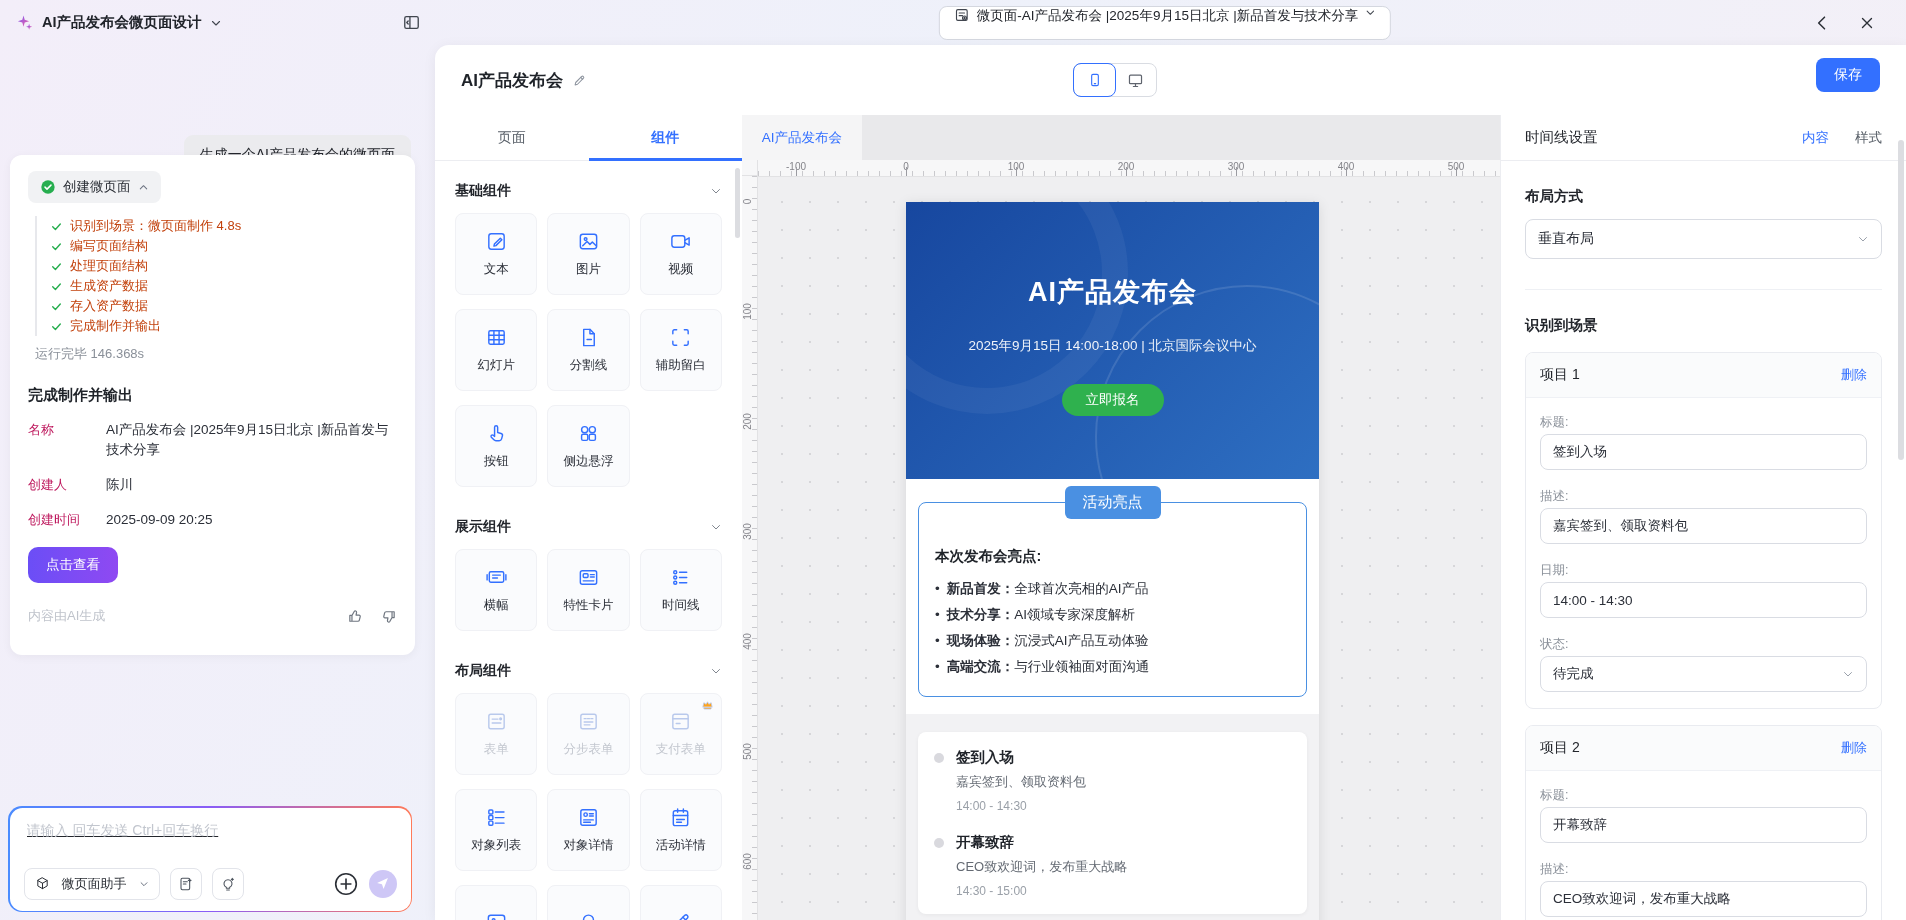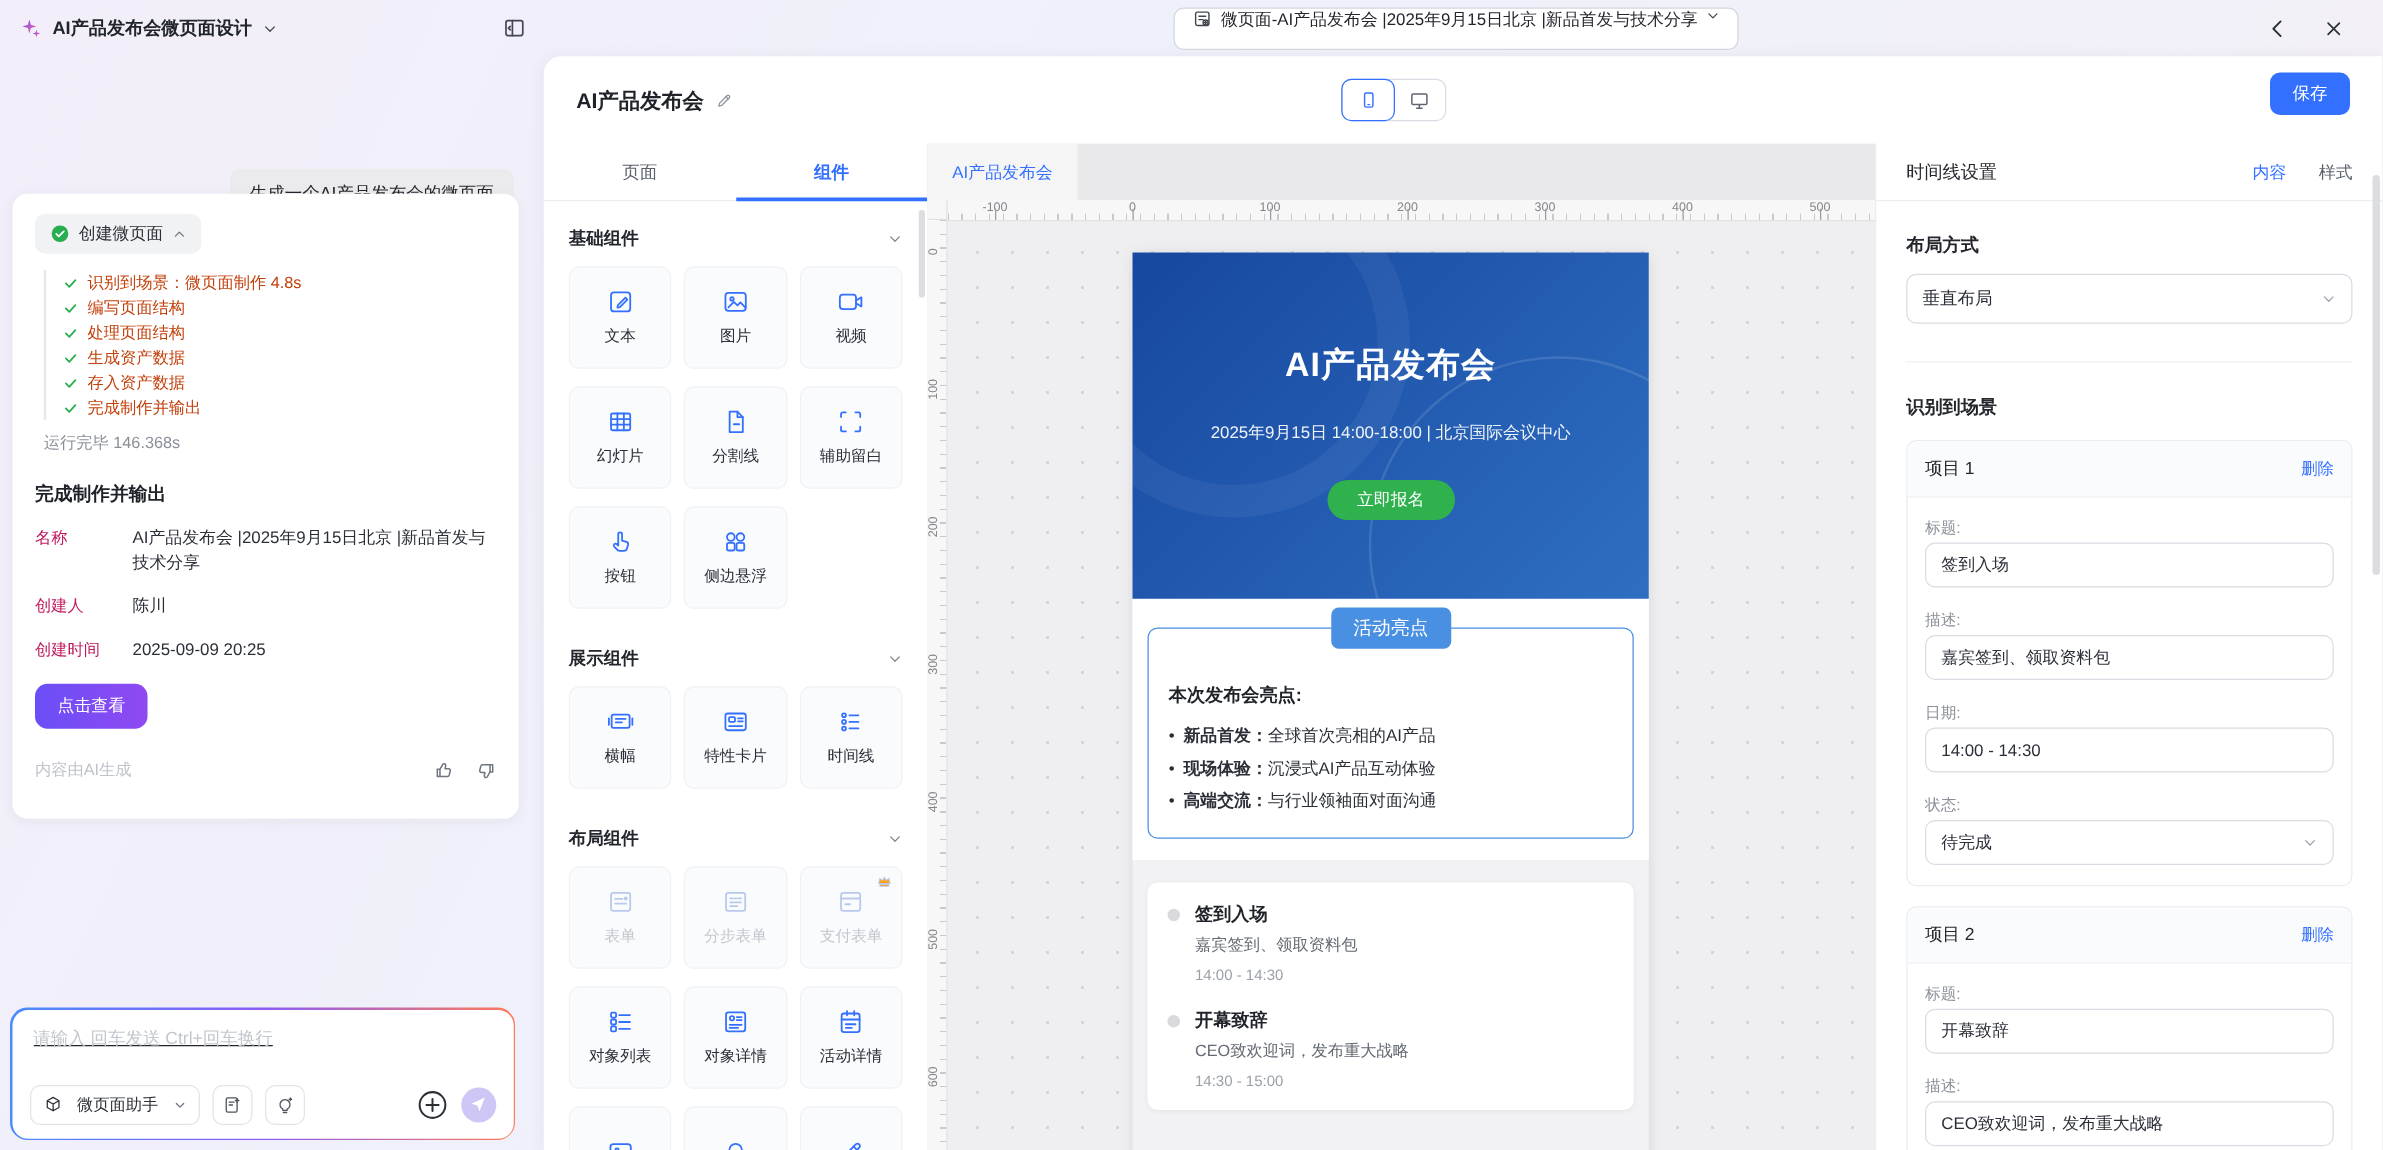--- a/index.html
+++ b/index.html
@@ -590,20 +590,21 @@
           <div class="hero">
             <div class="hero-title">AI产品发布会</div>
             <div class="hero-sub">2025年9月15日 14:00-18:00 | 北京国际会议中心</div>
             <div class="cta">立即报名</div>
           </div>
           <div class="hl-section">
             <div class="hl-box">
               <div class="hl-badge">活动亮点</div>
               <div class="hl-head">本次发布会亮点:</div>
               <div class="hl-item"><span class="dot">•</span><b>新品首发：</b><span>全球首次亮相的AI产品</span></div>
+              <div class="hl-item"><span class="dot">•</span><b>技术分享：</b><span>AI领域专家深度解析</span></div>
               <div class="hl-item"><span class="dot">•</span><b>现场体验：</b><span>沉浸式AI产品互动体验</span></div>
               <div class="hl-item"><span class="dot">•</span><b>高端交流：</b><span>与行业领袖面对面沟通</span></div>
             </div>
           </div>
           <div class="tl-card">
             <div class="tl-item">
               <span class="tl-dot"></span>
               <div>
                 <div class="tl-title">签到入场</div>
                 <div class="tl-desc">嘉宾签到、领取资料包</div>

